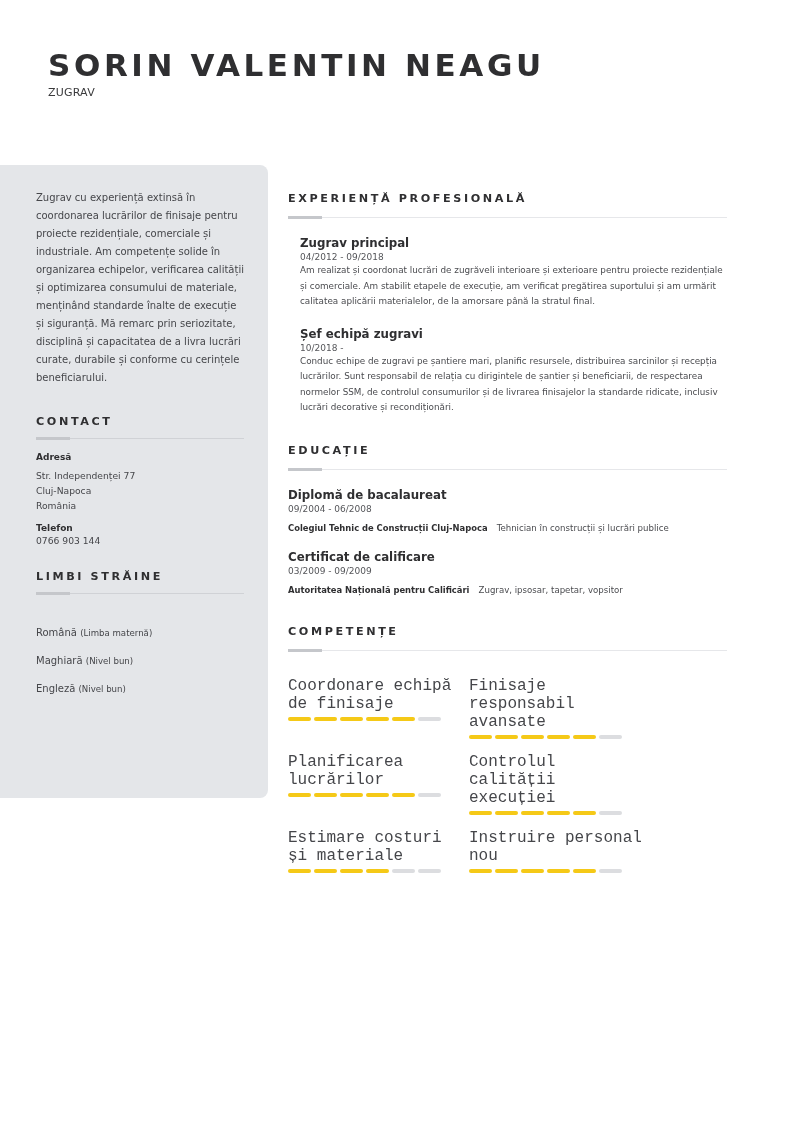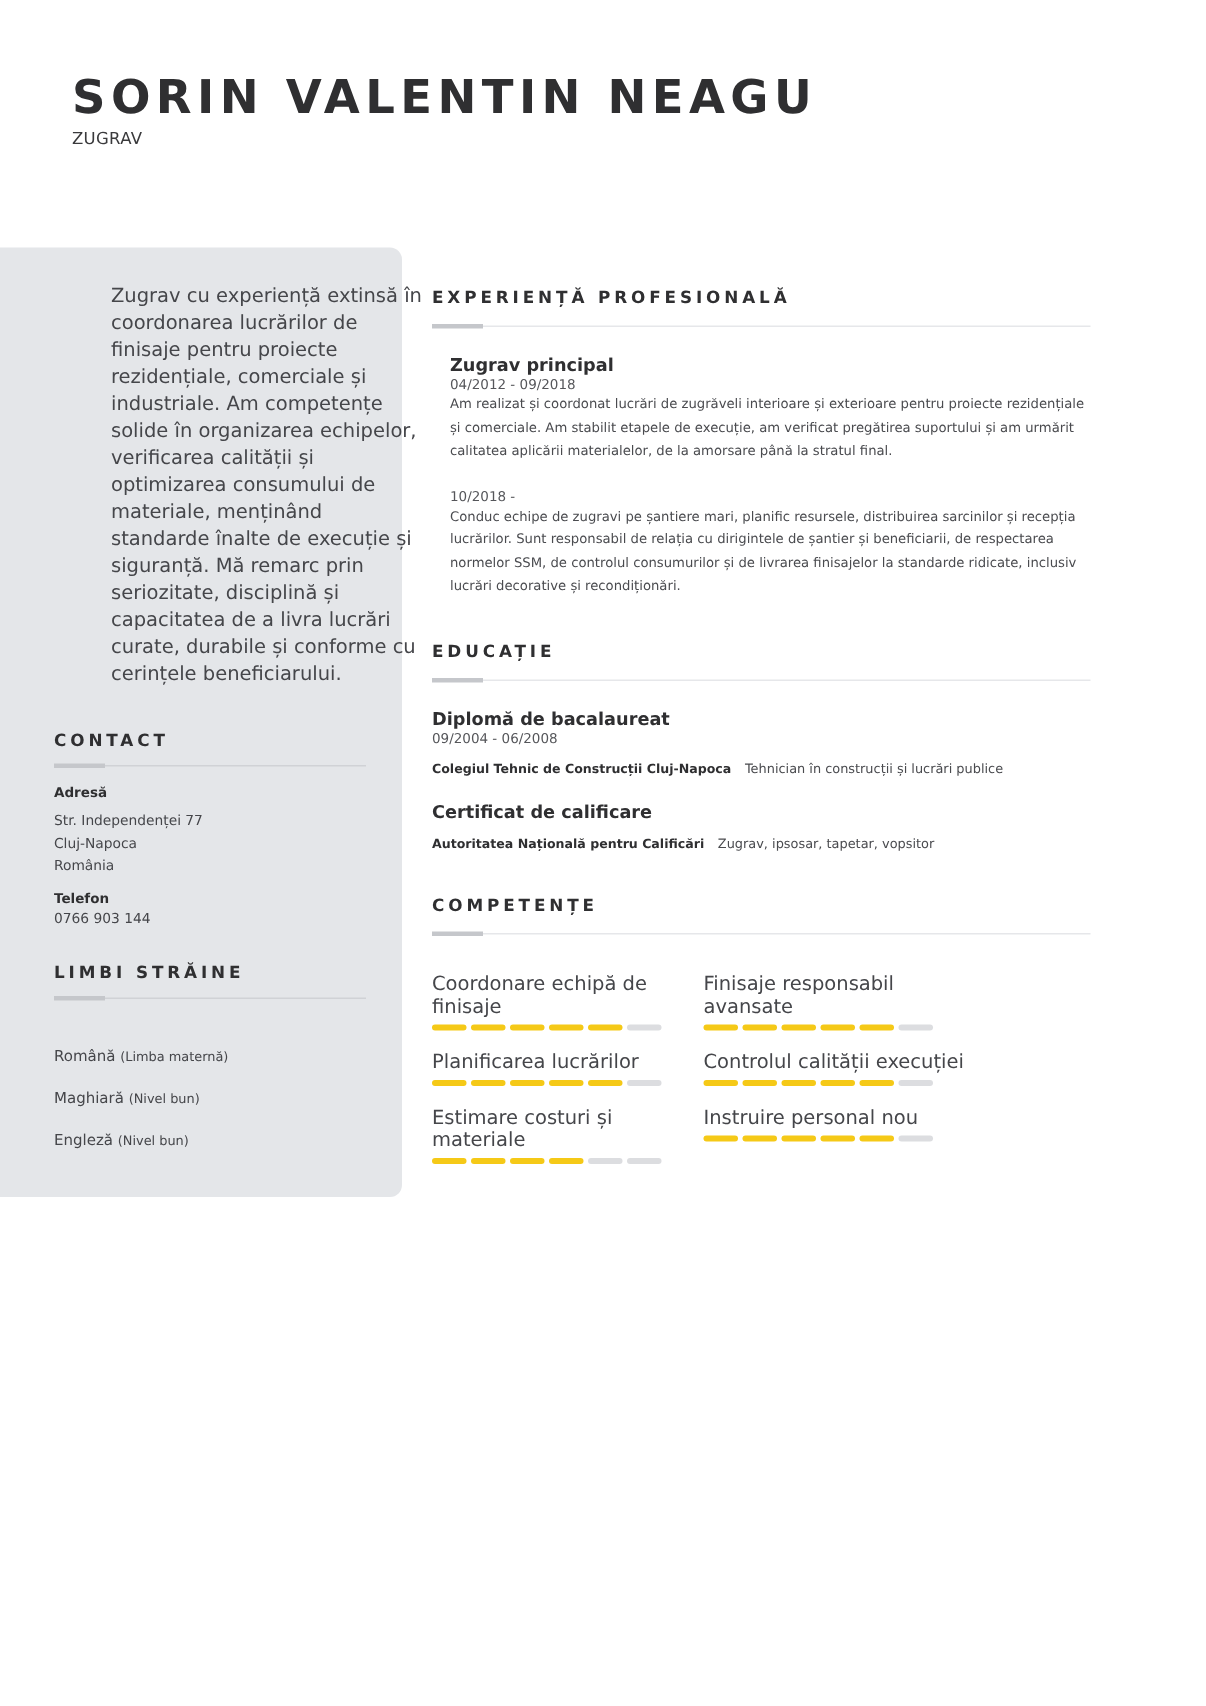--- a/index.html
+++ b/index.html
@@ -4,21 +4,21 @@
 <style>
   * { box-sizing: border-box; margin: 0; padding: 0; }
   html, body { width: 804px; height: 1137px; background: #ffffff; }
   body { font-family: "DejaVu Sans", sans-serif; color: #3a3a3c; position: relative; overflow: hidden; }
 
   .header { position: absolute; left: 48px; top: 46px; }
   .name { font-family: "DejaVu Sans", sans-serif; font-weight: bold; font-size: 31px; letter-spacing: 3.6px; color: #2f2f31; line-height: 38px; }
   .title { font-size: 11px; color: #3a3a3c; margin-top: 2px; letter-spacing: 0.2px; }
 
   .sidebar { position: absolute; left: 0; top: 165px; width: 268px; height: 633px; background: #e4e6e9; border-radius: 0 8px 8px 0; padding: 24px 24px 0 36px; }
-  .summary { font-size: 13px; line-height: 18px; color: #45464a; width: 210px; margin-left: 38px; }
+  .summary { font-size: 10px; line-height: 18px; color: #45464a; width: 210px; }
 
   .sec-title { font-weight: bold; font-size: 11.2px; letter-spacing: 2.6px; color: #2f2f31; }
   .sec-rule { position: relative; height: 3px; margin-top: 9px; }
   .sec-rule .line { position: absolute; left: 0; right: 0; top: 1px; height: 1px; background: #d0d2d6; }
   .sec-rule .accent { position: absolute; left: 0; top: 0; width: 34px; height: 3px; background: #c5c7cb; }
 
   .side-sec { margin-top: 28px; width: 208px; }
   .contact-label { font-weight: bold; font-size: 9px; color: #2f2f31; }
   .contact-val { font-size: 9.2px; color: #45464a; line-height: 15px; }
   .lang-item { font-size: 10px; color: #45464a; margin-top: 17px; }
@@ -32,21 +32,21 @@
   .job-title { font-weight: bold; font-size: 11.8px; color: #2f2f31; }
   .company { font-weight: bold; font-size: 8.4px; color: #2f2f31; margin-top: 3px; }
   .dates { font-size: 9px; color: #55565a; margin-top: 2px; }
   .desc { font-size: 8.8px; line-height: 15.5px; color: #4a4b4f; margin-top: 1px; }
 
   .edu { margin-top: 17px; }
   .edu-inst { font-weight: bold; font-size: 8.4px; color: #2f2f31; }
   .edu-spec { font-size: 8.6px; color: #4a4b4f; margin-left: 4px; }
 
   .skills { display: grid; grid-template-columns: 181px 181px; row-gap: 14px; margin-top: 25px; }
-  .skill-name { font-size: 13px; color: #45464a; }
+  .skill-name { font-size: 16px; color: #45464a; font-family: Liberation Mono, monospace; }
   .bar { display: flex; gap: 3px; margin-top: 4px; }
   .seg { width: 23px; height: 4px; border-radius: 2px; background: #dcdde0; }
   .seg.on { background: #f5c917; }
 </style>
 </head>
 <body>
 
 <div class="header">
   <div class="name">SORIN VALENTIN NEAGU</div>
   <div class="title">ZUGRAV</div>
@@ -104,20 +104,21 @@
         <div class="line"></div>
         <div class="accent"></div>
       </div>
 
     <div class="job">
       <div class="job-title">Zugrav principal</div>
       <div class="dates">04/2012 - 09/2018</div>
       <div class="desc">Am realizat și coordonat lucrări de zugrăveli interioare și exterioare pentru proiecte rezidențiale și comerciale. Am stabilit etapele de execuție, am verificat pregătirea suportului și am urmărit calitatea aplicării materialelor, de la amorsare până la stratul final.</div>
     </div>
     <div class="job">
+      <div class="job-title">Șef echipă zugravi</div>
       <div class="dates">10/2018 -</div>
       <div class="desc">Conduc echipe de zugravi pe șantiere mari, planific resursele, distribuirea sarcinilor și recepția lucrărilor. Sunt responsabil de relația cu dirigintele de șantier și beneficiarii, de respectarea normelor SSM, de controlul consumurilor și de livrarea finisajelor la standarde ridicate, inclusiv lucrări decorative și recondiționări.</div>
     </div>
   </section>
 
   <section style="margin-top:28px">
     <div class="sec-title">EDUCAȚIE</div>
     <div class="sec-rule">
         <div class="line"></div>
         <div class="accent"></div>
@@ -126,20 +127,21 @@
     <div class="edu">
       <div class="job-title">Diplomă de bacalaureat</div>
       <div class="dates">09/2004 - 06/2008</div>
       <div style="margin-top:2px">
         <span class="edu-inst">Colegiul Tehnic de Construcții Cluj-Napoca</span>
         <span class="edu-spec">Tehnician în construcții și lucrări publice</span>
       </div>
     </div>
     <div class="edu" style="margin-top:15px">
       <div class="job-title">Certificat de calificare</div>
+      <div class="dates">03/2009 - 09/2009</div>
       <div style="margin-top:2px">
         <span class="edu-inst">Autoritatea Națională pentru Calificări</span>
         <span class="edu-spec">Zugrav, ipsosar, tapetar, vopsitor</span>
       </div>
     </div>
   </section>
 
   <section style="margin-top:28px">
     <div class="sec-title">COMPETENȚE</div>
     <div class="sec-rule">

